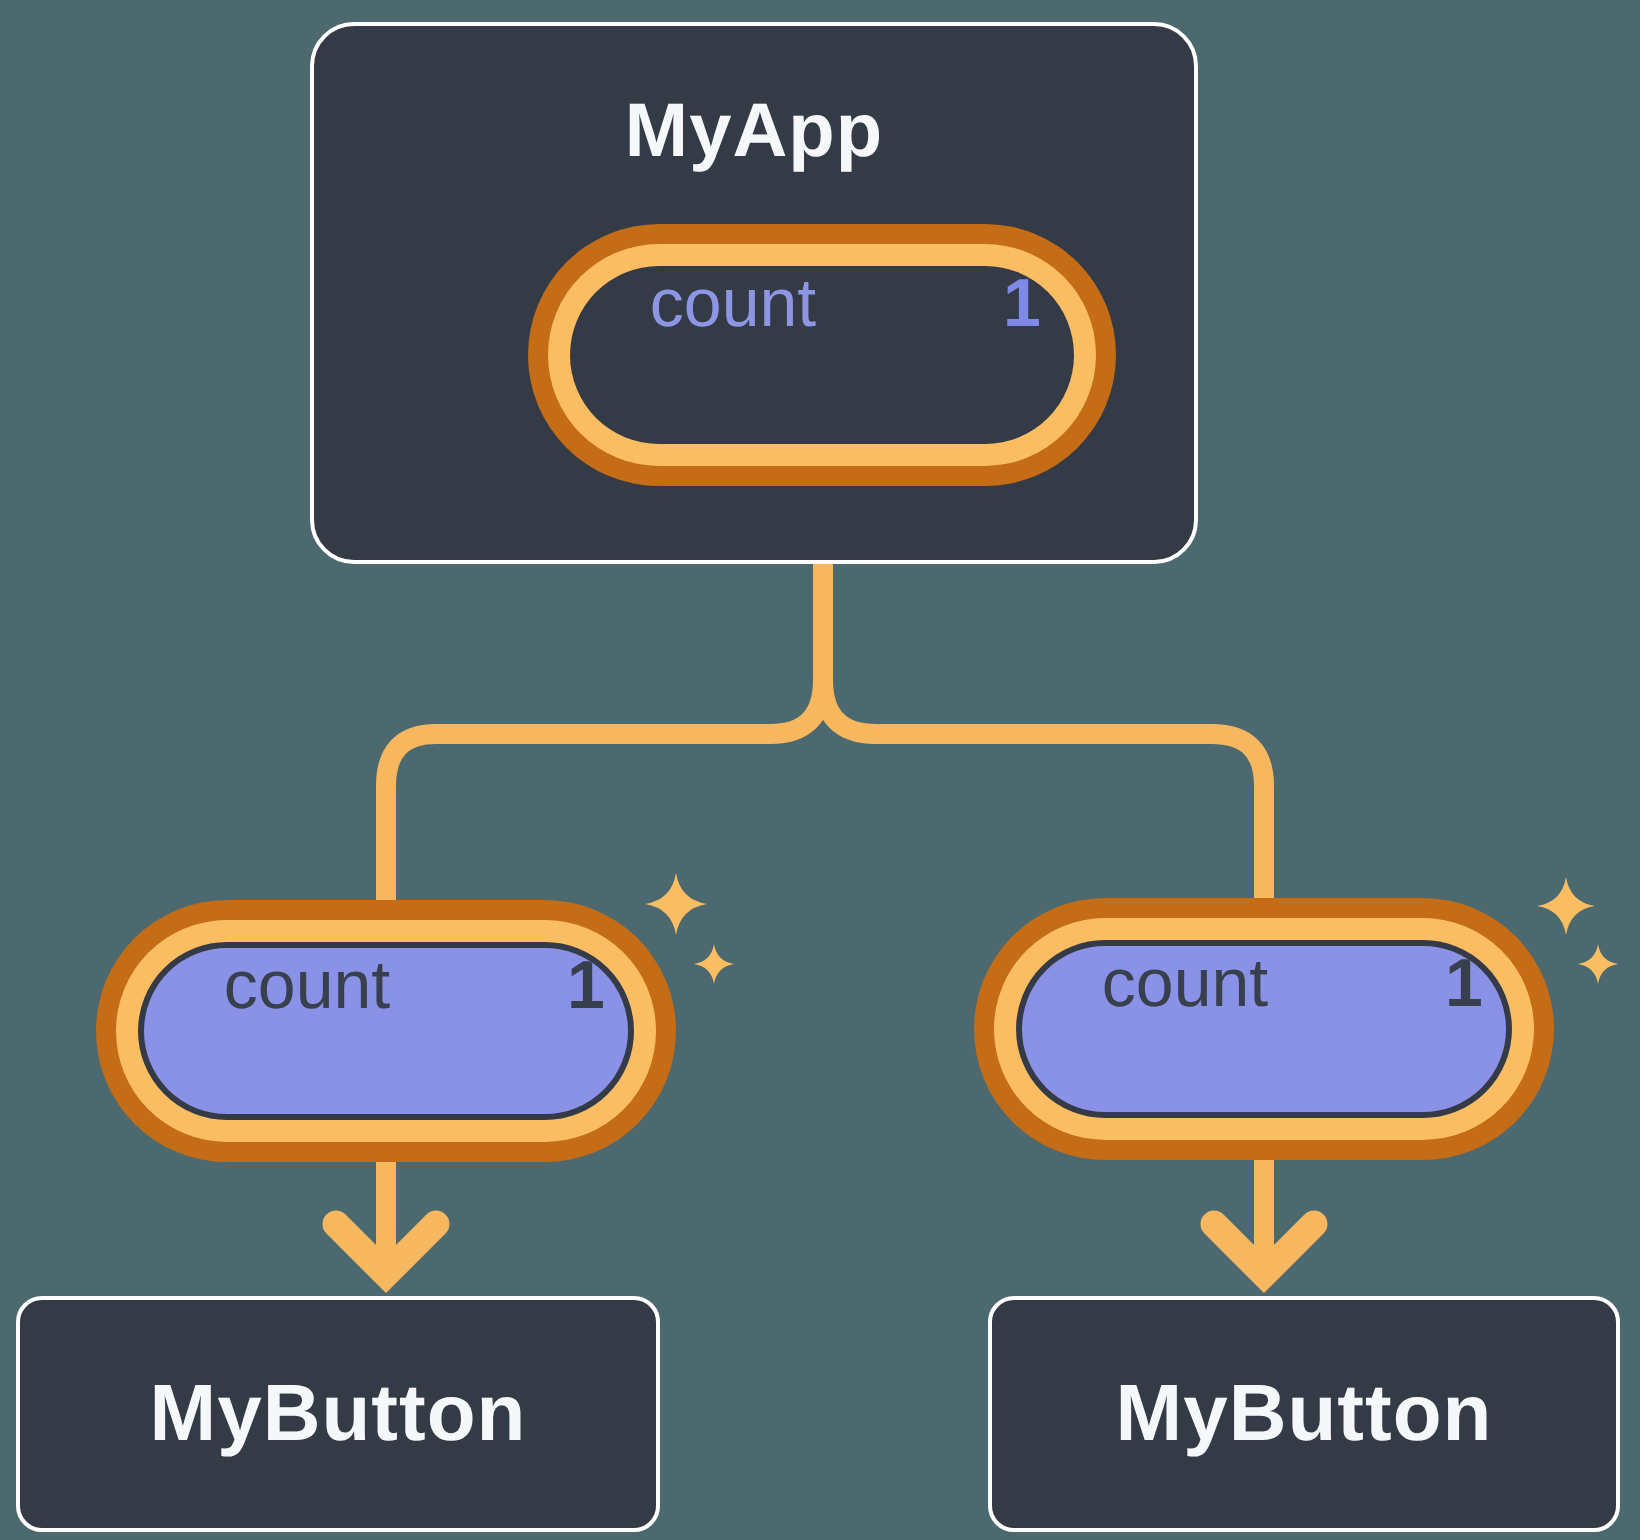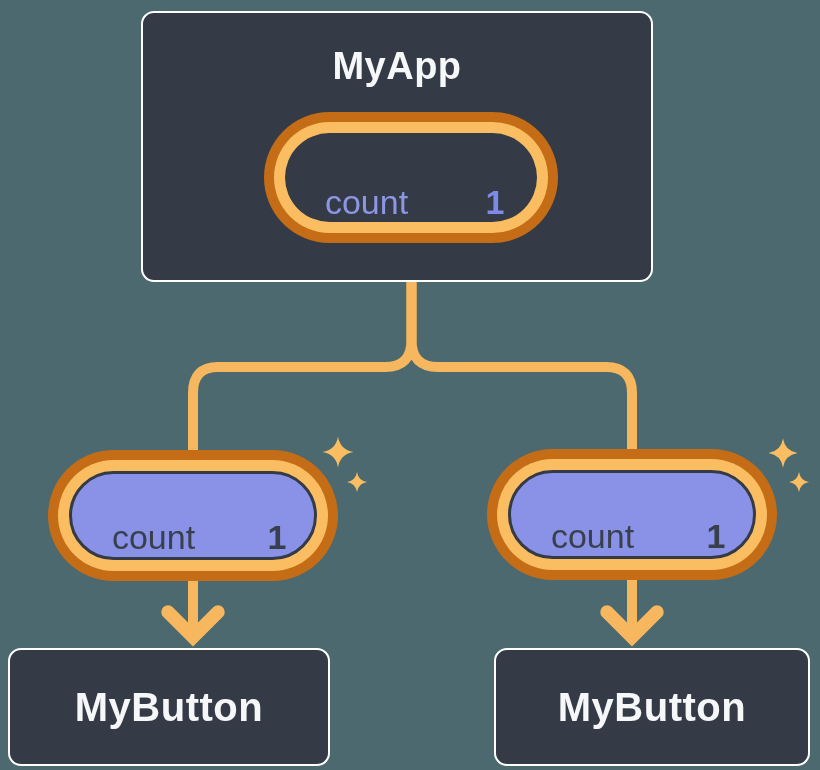--- a/index.html
+++ b/index.html
@@ -16,41 +16,41 @@
   .wires{position:absolute;left:0;top:0;width:820px;height:770px;}
   .wire{fill:none;stroke:var(--line);stroke-width:10;}
   .arrowhead{fill:none;stroke:var(--line);stroke-width:13.5;stroke-linecap:round;stroke-linejoin:miter;}
   .sparkle{fill:var(--sparkle);}
 
   .node{
     position:absolute; background:var(--node-fill);
     border:2.5px solid var(--node-border); border-radius:13px;
     box-sizing:border-box;
   }
-  .node-app{left:141px;top:11px;width:512px;height:271px;}
+  .node-app{left:155px;top:11px;width:444px;height:271px;border-radius:22px;}
   .node-btn-left{left:8px;top:648px;width:322px;height:118px;}
   .node-btn-right{left:494px;top:648px;width:316px;height:118px;}
   .node-title{
     position:absolute;left:0;right:0;text-align:center;
     color:var(--node-text);letter-spacing:.5px;
   }
   .node-app .node-title{top:32px;font-size:38px;font-weight:700;}
   .node-btn-left .node-title,.node-btn-right .node-title{
     top:0;bottom:0;display:flex;align-items:center;justify-content:center;
     font-size:40px;font-weight:700;
   }
 
   .pill{position:absolute;border-radius:999px;background:var(--ring-dark);}
   .pill-top {left:264px;top:112px;width:294px;height:131px;}
   .pill-left{left:48px; top:450px;width:290px;height:131px;}
   .pill-right{left:487px;top:449px;width:290px;height:131px;}
   .pill .ring{position:absolute;inset:10px;border-radius:999px;background:var(--ring-light);}
   .pill .body{
     position:absolute;inset:21px;border-radius:999px;overflow:hidden;
-    display:flex;align-items:flex-end;box-sizing:border-box;
+    display:flex;align-items:flex-start;box-sizing:border-box;gap:16px;
   }
   .pill-top .body{background:var(--node-fill);}
   .pill-bottom .body{background:var(--pill-fill);border:3px solid var(--node-fill);}
   .pill .seg{display:flex;align-items:center;justify-content:center;font-size:34px;}
   .pill .seg-name{width:163px;}
   .pill .seg-value{flex:1;font-weight:700;}
   .pill .divider{width:5px;}
   .pill-top .divider{background:var(--ring-light);}
   .pill-bottom .divider{background:var(--node-fill);}
   .pill-top .seg-name{color:var(--state-name);font-weight:400;}

